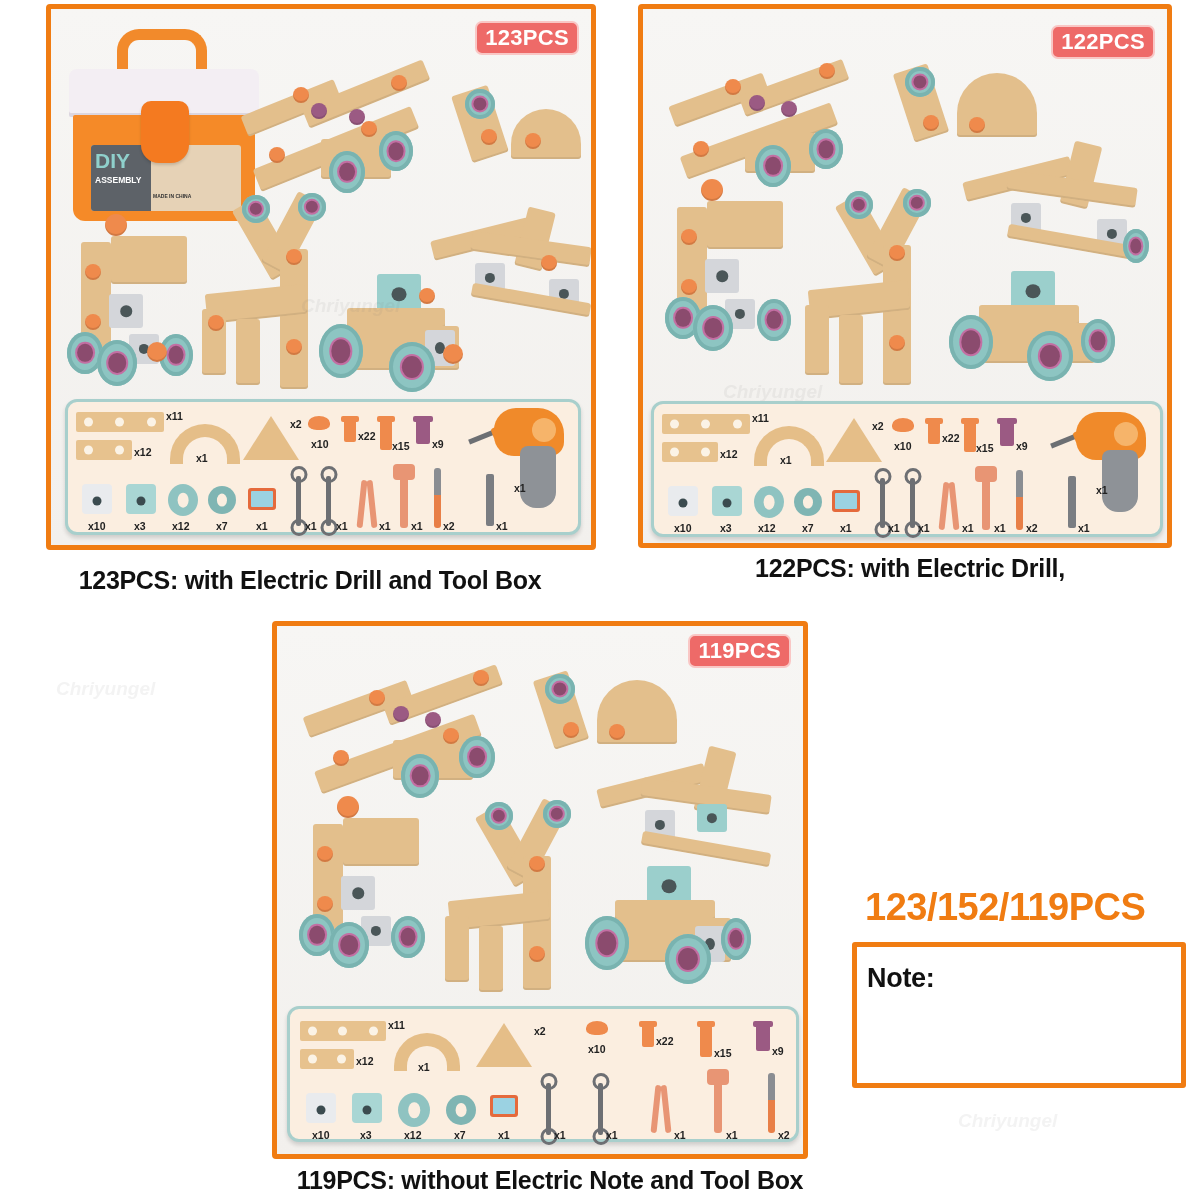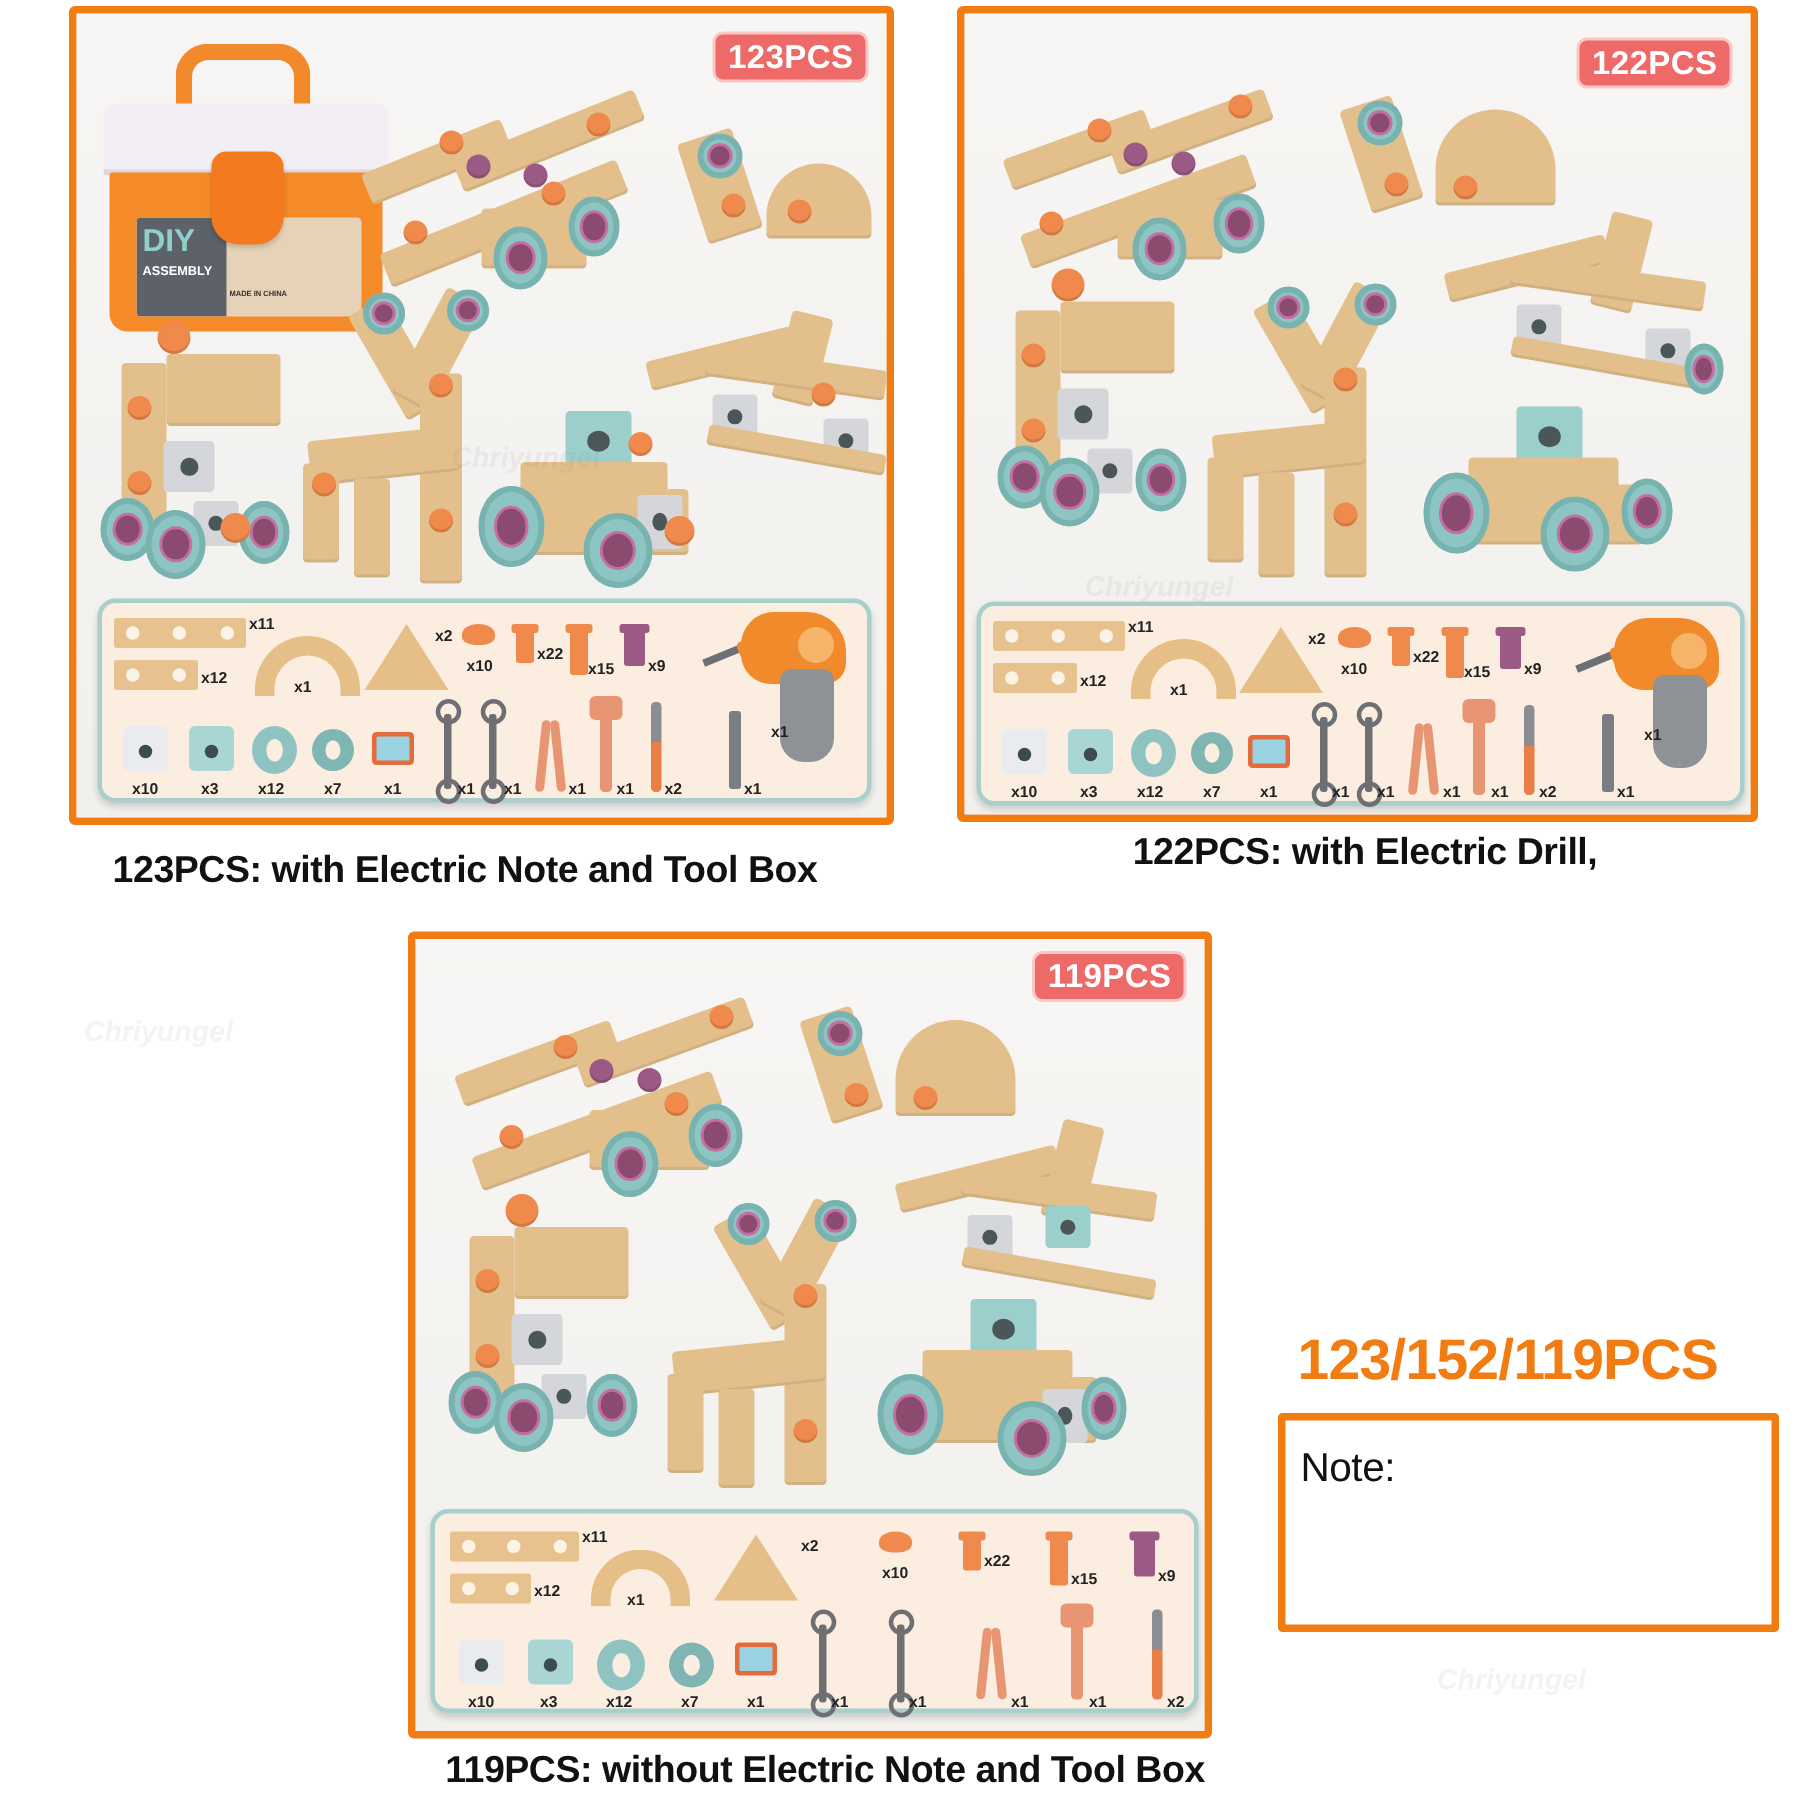--- a/index.html
+++ b/index.html
@@ -114,21 +114,21 @@
   .pcs-heading {
     position:absolute; left:865px; top:886px;
     font-size:38px; font-weight:bold; color:#f07c12; letter-spacing:-0.5px;
     font-family: "Liberation Sans", sans-serif;
   }
   .note-box {
     position:absolute; left:852px; top:942px; width:334px; height:146px;
     border:5px solid #f07c12; border-radius:3px; background:#fff;
     padding: 10px 8px 0 10px;
   }
-  .note-box .line { font-size:27px; font-weight:normal; color:#111; line-height:42px; letter-spacing:-0.3px; white-space:nowrap; }
+  .note-box .line { font-size:27px; font-weight:bold; color:#111; line-height:42px; letter-spacing:-0.3px; white-space:nowrap; }
 </style>
 </head>
 <body>
 
 <div class="panel" style="left:46px; top:4px; width:550px; height:546px;">
   <div class="inner"></div>
 
   <div class="toolbox" style="left:18px; top:20px;">
     <div class="handle"></div>
     <div class="lid"></div>
@@ -271,21 +271,21 @@
       <div class="bit"></div>
         <div class="chuck"></div>
         <div class="body"></div>
         <div class="handle"></div>
     </div>
     <span class="qty" style="left:446px; top:80px;">x1</span>
   </div>
 </div>
 
 <div class="caption" style="left:20px; top:562px; width:580px;">
-  <div>123PCS: with Electric Note and Tool Box</div>
+  <div>123PCS: with Electric Drill and Tool Box</div>
 </div>
 
 <div class="panel" style="left:638px; top:4px; width:534px; height:544px;">
   <div class="inner"></div>
   <span class="pcs-badge" style="right:12px; top:16px;">122PCS</span>
 
   <div style="position:absolute; left:26px; top:36px; width:200px; height:150px;">
     <div class="wood" style="left:0; top:44px; width:100px; height:22px; transform:rotate(-20deg);"></div>
     <div class="wood" style="left:70px; top:32px; width:110px; height:22px; transform:rotate(-20deg);"></div>
     <div class="wood" style="left:10px; top:84px; width:160px; height:24px; transform:rotate(-20deg);"></div>

